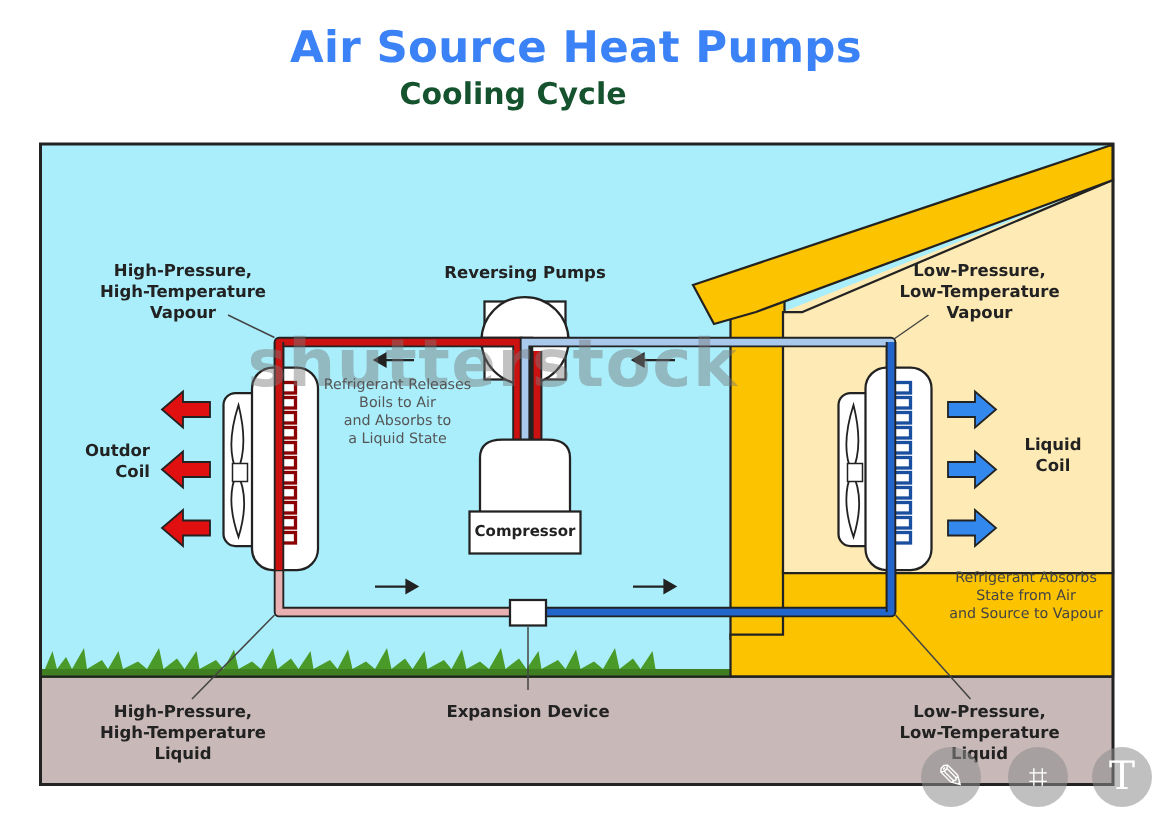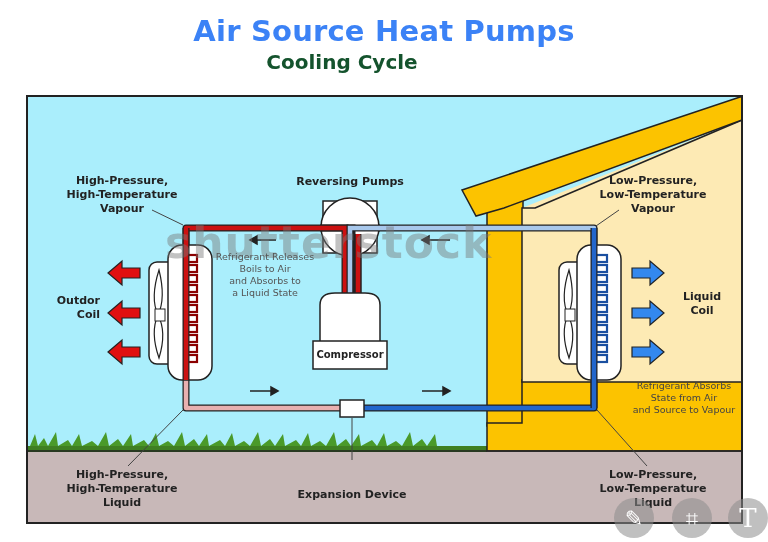--- a/index.html
+++ b/index.html
@@ -191,21 +191,21 @@
   <div>Refrigerant Absorbs</div>
   <div>State from Air</div>
   <div>and Source to Vapour</div>
 </div>
 
 <div class="lbl" style="left:52px; top:468px; width:140px;">
   <div>High-Pressure,</div>
   <div>High-Temperature</div>
   <div>Liquid</div>
 </div>
-<div class="lbl" style="left:282px; top:468px; width:140px;margin-top:20px;">Expansion Device</div>
+<div class="lbl" style="left:282px; top:468px; width:140px;">Expansion Device</div>
 <div class="lbl" style="left:583px; top:468px; width:140px;">
   <div>Low-Pressure,</div>
   <div>Low-Temperature</div>
   <div>Liquid</div>
 </div>
 
 <div class="tool" style="left:614px; top:498px;">
   <span>✎</span>
 </div>
 <div class="tool" style="left:672px; top:498px;">

